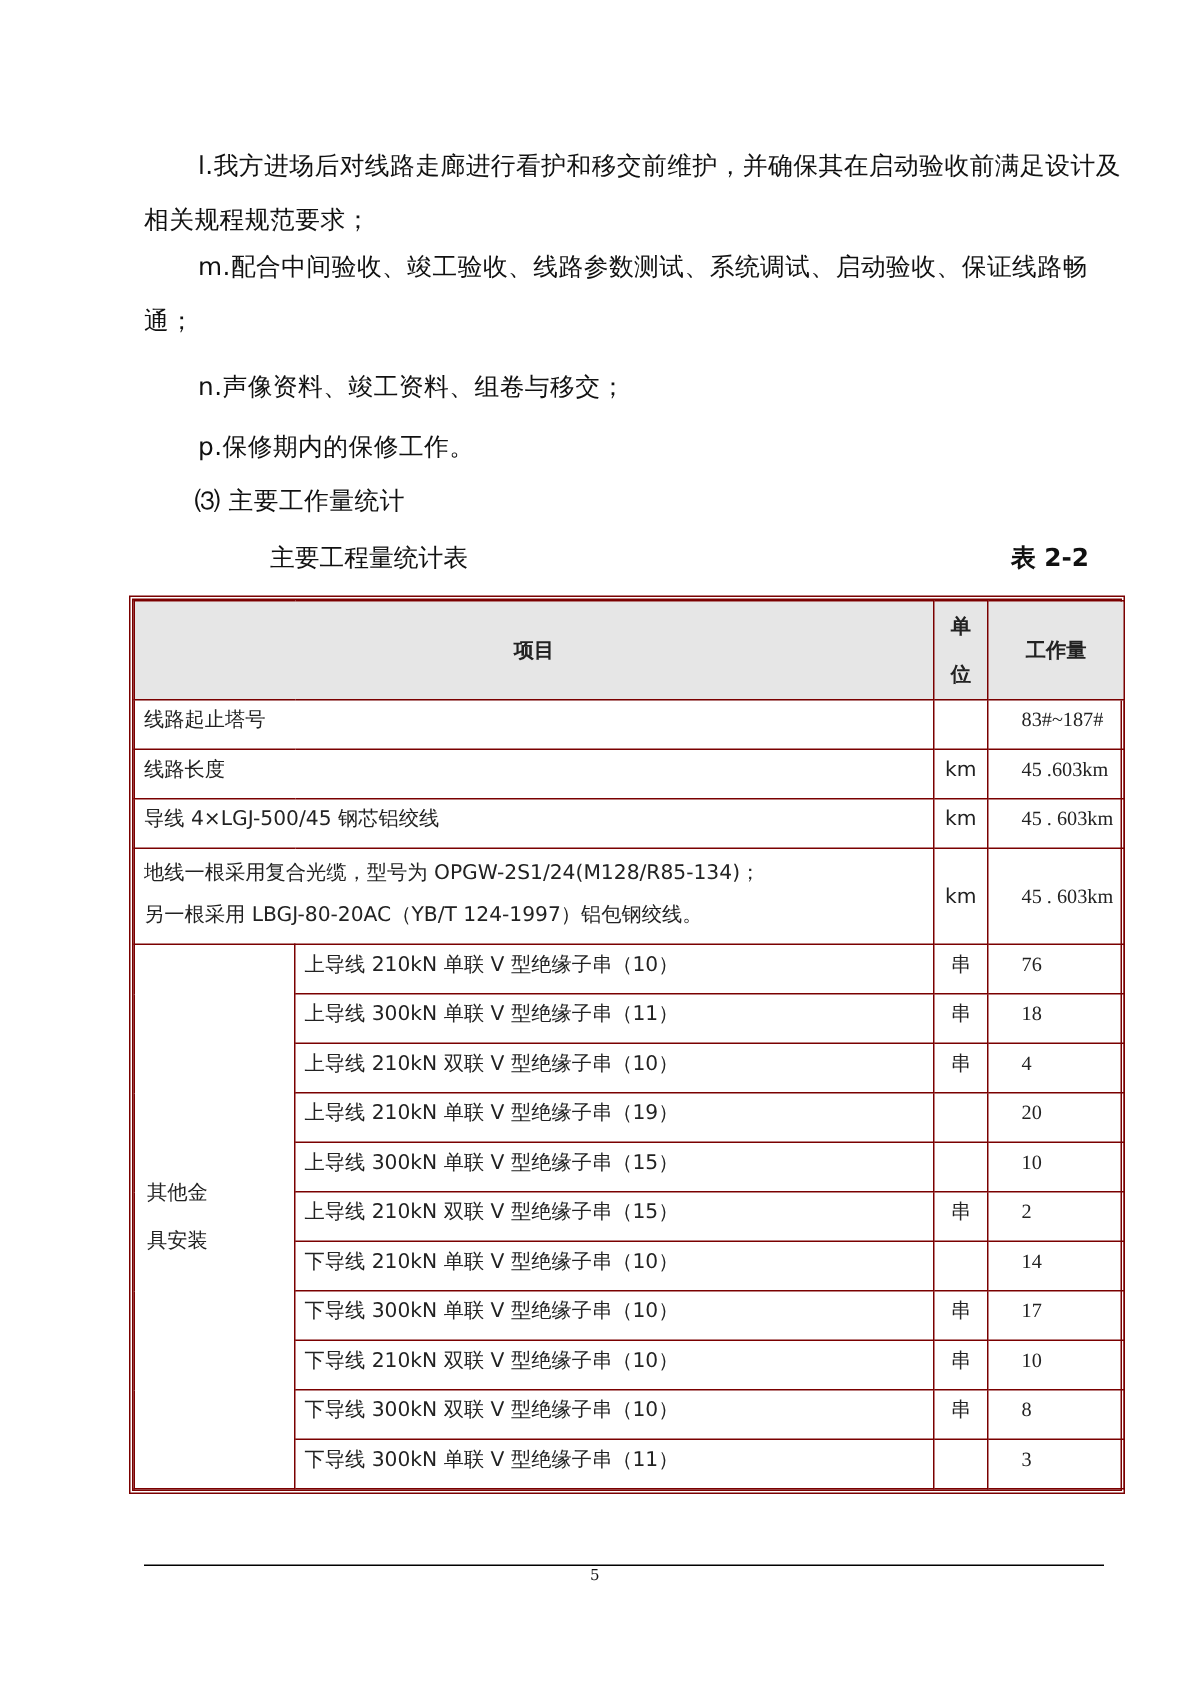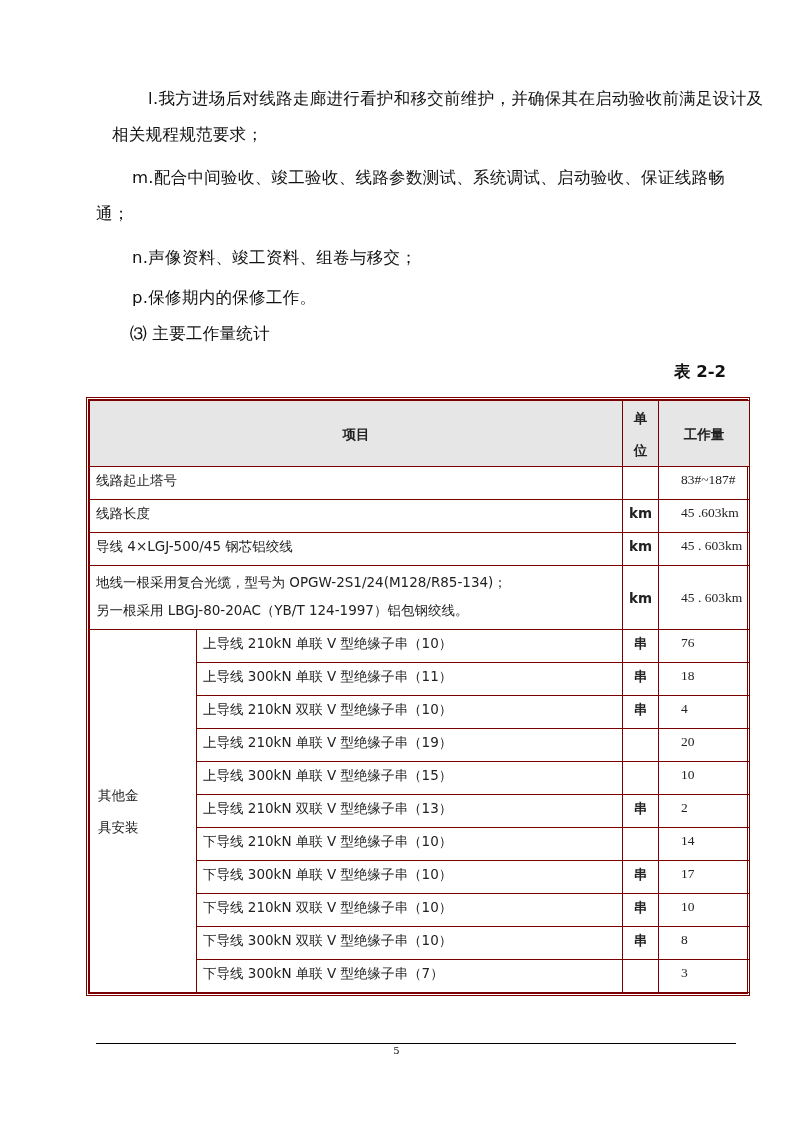--- a/index.html
+++ b/index.html
@@ -27,48 +27,49 @@
   }
   table {
     border-collapse: collapse; width: 100%;
     font-size: 13.5px; table-layout: fixed;
   }
   td, th {
     border: 1px solid #7a0000; padding: 0 6px; vertical-align: top;
     line-height: 20px; color: #222; font-weight: normal;
   }
   th { background: #e6e6e6; font-weight: bold; text-align: center; vertical-align: middle; }
-  td.unit { text-align: center; padding: 0; font-weight: bold; }
+  td.unit { text-align: center; padding: 0; }
   td.val { padding-left: 22px; font-family: Liberation Serif, serif; }
   td.cell-pad { padding-top: 3px; }
   .r1 { height: 33px; }
   .r3 { height: 64px; }
   .multi { line-height: 28px; padding-top: 2px; }
   td.midv { vertical-align: middle; }
   .group-label { vertical-align: middle; line-height: 32px; padding-left: 8px; }
 
   .footer-line {
     position: absolute; left: 96px; top: 1043px; width: 640px; height: 0;
     border-top: 1px solid #000;
   }
   .page-num {
     position: absolute; left: 0; width: 100%; top: 1045px; text-align: center;
     font-family: "DejaVu Serif", "Liberation Serif", serif; font-size: 10px;
   }
 </style>
 </head>
 <body>
 
-<p class="para indent" style="top:81px;margin-left:16px;">l.我方进场后对线路走廊进行看护和移交前维护，并确保其在启动验收前满足设计及相关规程规范要求；</p>
+<p class="para indent" style="top:93px;">l.我方进场后对线路走廊进行看护和移交前维护，并确保其在启动验收前满足设计及相关规程规范要求；</p>
 <p class="para indent" style="top:160px;">m.配合中间验收、竣工验收、线路参数测试、系统调试、启动验收、保证线路畅通；</p>
 <p class="para indent" style="top:240px;">n.声像资料、竣工资料、组卷与移交；</p>
 <p class="para indent" style="top:280px;">p.保修期内的保修工作。</p>
 <p class="para" style="top:316px; left:130px;">⑶  主要工作量统计</p>
 
 <div class="caption-row">
+  <span class="caption-title">主要工程量统计表</span>
   <span class="caption-num">表 2-2</span>
 </div>
 
 <div class="tbl-wrap">
 <table>
   <colgroup>
     <col style="width:107px">
     <col style="width:426px">
     <col style="width:36px">
     <col style="width:91px">
@@ -130,21 +131,21 @@
     <td class="cell-pad">上导线 210kN 单联 V 型绝缘子串（19）</td>
     <td class="unit cell-pad"></td>
     <td class="val cell-pad">20</td>
   </tr>
   <tr class="r1">
     <td class="cell-pad">上导线 300kN 单联 V 型绝缘子串（15）</td>
     <td class="unit cell-pad"></td>
     <td class="val cell-pad">10</td>
   </tr>
   <tr class="r1">
-    <td class="cell-pad">上导线 210kN 双联 V 型绝缘子串（13）</td>
+    <td class="cell-pad">上导线 210kN 双联 V 型绝缘子串（15）</td>
     <td class="unit cell-pad">串</td>
     <td class="val cell-pad">2</td>
   </tr>
   <tr class="r1">
     <td class="cell-pad">下导线 210kN 单联 V 型绝缘子串（10）</td>
     <td class="unit cell-pad"></td>
     <td class="val cell-pad">14</td>
   </tr>
   <tr class="r1">
     <td class="cell-pad">下导线 300kN 单联 V 型绝缘子串（10）</td>
@@ -155,21 +156,21 @@
     <td class="cell-pad">下导线 210kN 双联 V 型绝缘子串（10）</td>
     <td class="unit cell-pad">串</td>
     <td class="val cell-pad">10</td>
   </tr>
   <tr class="r1">
     <td class="cell-pad">下导线 300kN 双联 V 型绝缘子串（10）</td>
     <td class="unit cell-pad">串</td>
     <td class="val cell-pad">8</td>
   </tr>
   <tr class="r1">
-    <td class="cell-pad">下导线 300kN 单联 V 型绝缘子串（7）</td>
+    <td class="cell-pad">下导线 300kN 单联 V 型绝缘子串（11）</td>
     <td class="unit cell-pad"></td>
     <td class="val cell-pad">3</td>
   </tr>
 </tbody>
     </table>
 </div>
 
 <div class="footer-line"></div>
 <div class="page-num">5</div>
 

